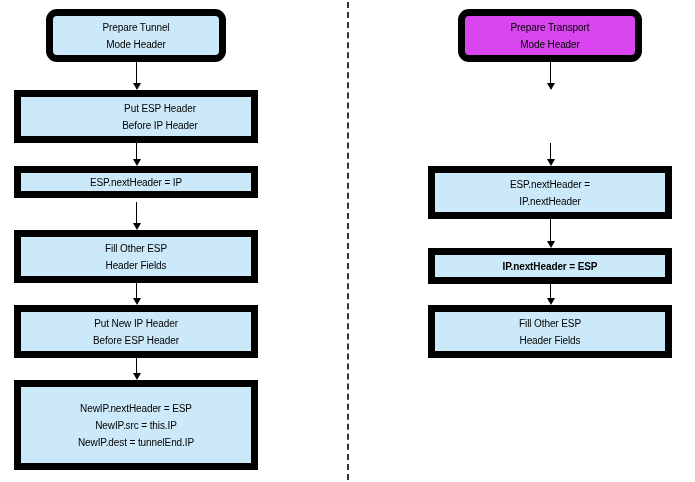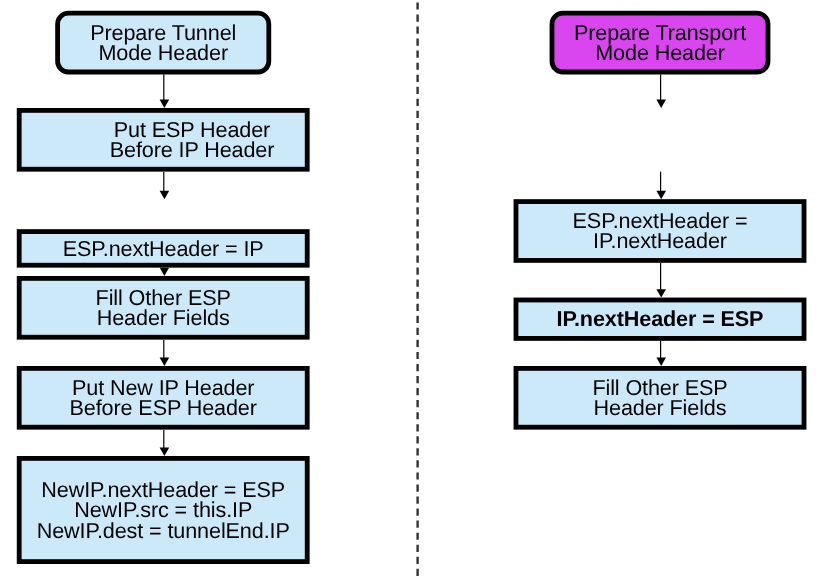--- a/index.html
+++ b/index.html
@@ -21,28 +21,28 @@
     position: absolute;
     left: 347px;
     top: 2px;
     width: 0;
     height: 478px;
     border-left: 2px dashed #333333;
   }
   .node {
     position: absolute;
     box-sizing: border-box;
-    border: 4px solid #ef4444;
+    border: 7px solid #ef4444;
     background: #cce9f9;
     color: #000000;
     display: flex;
     align-items: center;
     justify-content: flex-start;
     text-align: center;
-    font-size: 18px;
+    font-size: 10px;
     line-height: 17px;
     letter-spacing: -0.1px;
   }
   .node.rounded {
     border-radius: 11px;
   }
   .node .lines {
     width: 100%;
     padding: 0 4px;
     box-sizing: border-box;
@@ -85,21 +85,21 @@
         <span>Prepare Tunnel</span>
         <span>Mode Header</span>
       </div>
     </div>
     <div class="node" style="left: 14px; top: 90px; width: 244px; height: 53px; background: rgb(204, 233, 249); border-color: rgb(0, 0, 0); color: rgb(0, 0, 0); padding-left: 48px;">
       <div class="lines">
         <span>Put ESP Header</span>
         <span>Before IP Header</span>
       </div>
     </div>
-    <div class="node" style="left: 14px; top: 166px; width: 244px; height: 32px; background: rgb(204, 233, 249); border-color: rgb(0, 0, 0); color: rgb(0, 0, 0); margin-top: 25px;">
+    <div class="node" style="left: 14px; top: 166px; width: 244px; height: 32px; background: rgb(204, 233, 249); border-color: rgb(0, 0, 0); color: rgb(0, 0, 0);">
       <div class="lines">
         <span>ESP.nextHeader = IP</span>
       </div>
     </div>
     <div class="node" style="left: 14px; top: 230px; width: 244px; height: 53px; background: rgb(204, 233, 249); border-color: rgb(0, 0, 0); color: rgb(0, 0, 0);">
       <div class="lines">
         <span>Fill Other ESP</span>
         <span>Header Fields</span>
       </div>
     </div>

